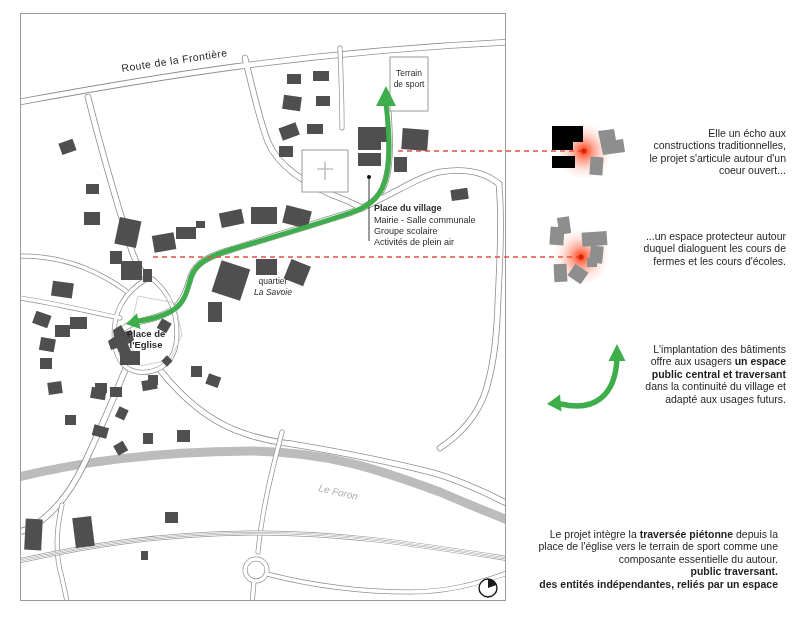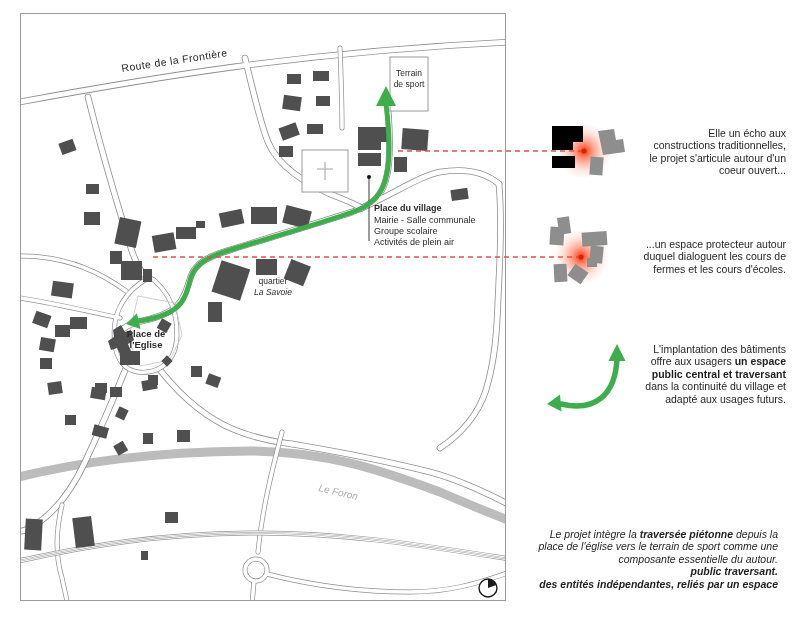--- a/index.html
+++ b/index.html
@@ -14,23 +14,23 @@
   .inner-min   use{stroke:#ffffff;stroke-width:3.6;fill:none;}
   .rw1{stroke:#9a9a9a;stroke-width:5;fill:none;}
   .rw2{stroke:#ffffff;stroke-width:3.6;fill:none;}
   .rw3{stroke:#9a9a9a;stroke-width:1.8;fill:none;}
   .rw4{stroke:#ffffff;stroke-width:0.9;fill:none;}
   .bldg rect,.bldg path{fill:#4f4f4f;stroke:none;}
   .maptext{fill:#2a2a2a;}
   .note{position:absolute;text-align:right;font-size:10.5px;line-height:12.4px;white-space:nowrap;}
   .note b{font-weight:bold;text-align:center;}
   .n1{top:127px;right:14px;}
-  .n2{top:230px;right:14px;margin-top:8px;}
+  .n2{top:230px;right:14px;}
   .n3{top:343px;right:14px;}
-  .n4{top:528px;right:22px;font-style:italic;}
+  .n4{top:528px;right:22px;}
 </style>
 </head>
 <body>
 
 <div class="canvas">
 
 <svg width="800" height="621" viewBox="0 0 800 621">
   <defs>
     <clipPath id="mapclip">
           <rect x="20.5" y="13.5" width="485" height="587"></rect>

